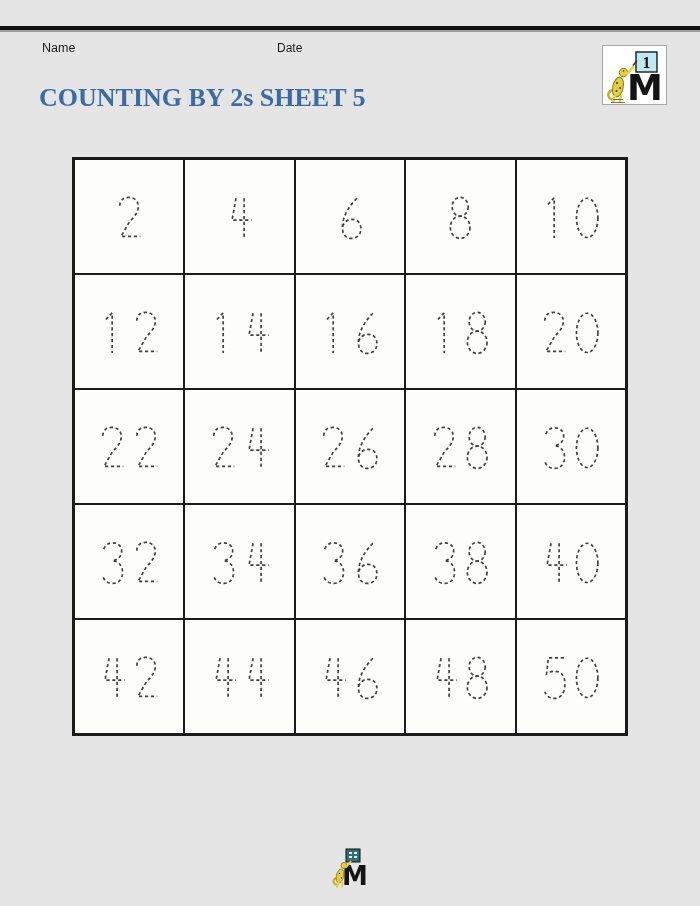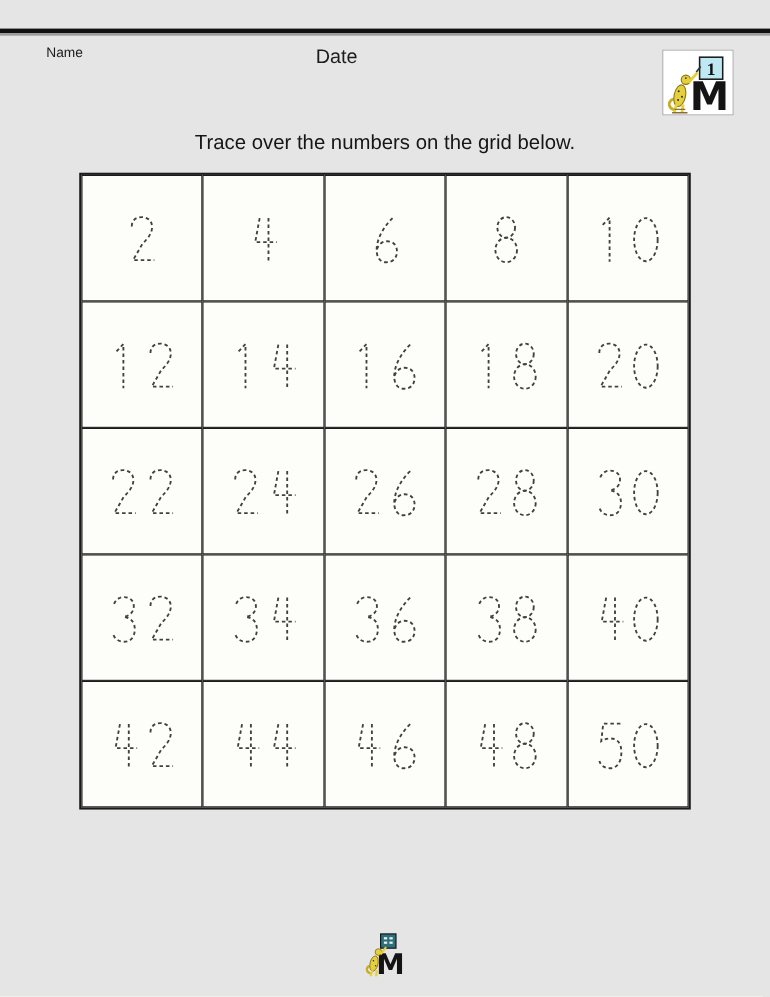--- a/index.html
+++ b/index.html
@@ -6,21 +6,21 @@
   .page{
     position:relative; width:700px; height:906px;
     background:#e5e5e5; overflow:hidden;
     font-family:"Liberation Sans", sans-serif; color:#1c1c1c;
   }
   .toprule{
     position:absolute; top:26px; left:0; width:700px; height:4px;
     background:#101010; border-bottom:2px solid #9c9c9c;
   }
   .name-label{position:absolute; left:42px; top:41px; font-size:12.5px;}
-  .date-label{position:absolute; left:287px; top:41px; font-size:18px;}
+  .date-label{position:absolute; left:277px; top:41px; font-size:12px;}
   .corner-logo{position:absolute; left:602px; top:45px;}
   .page-title{
     position:absolute; left:39px; top:83px; margin:0;
     font-family:"Liberation Serif", serif; font-weight:700;
     font-size:26px; letter-spacing:0px; color:#3a6ba6;
   }
   .instruction{
     position:absolute; left:0; top:118px; width:700px; margin:0;
     text-align:center; font-size:18.5px; color:#161616;
   }
@@ -78,22 +78,22 @@
       <path d="M31,20.5 L35,15.5" stroke="#333" stroke-width="1.5" fill="none"></path>
       <path d="M13,50 L11,57 M19,50 L18,57" stroke="#e6cf3c" stroke-width="2.6" fill="none"></path>
       <circle cx="15" cy="38" r="0.9" fill="#2b2b2b"></circle>
         <circle cx="18" cy="43" r="0.9" fill="#2b2b2b"></circle>
       <circle cx="14.5" cy="46" r="0.9" fill="#2b2b2b"></circle>
         <circle cx="21.5" cy="26" r="0.8" fill="#2b2b2b"></circle>
       <path d="M9,57.5 L23,57.5 M11,54.5 L21,54.5" stroke="#8a6b3a" stroke-width="1.2"></path>
     </g>
   </svg>
 
-
-  <p class="instruction">Trace over the numbers on the grid below.</p>
+  <h1 class="page-title">COUNTING BY 2s SHEET 5</h1>
+
 
   <div class="trace-grid">
       <div class="cell">
         <svg class="num" height="50" viewBox="0 0 34 56">
           <path d="M6.5 15.5 C6.5 9.5 10.5 6 16.5 6 C23.5 6 27.2 10.5 27.2 16 C27.2 22 23.5 27.2 17.5 33 L7.8 49.8 L29.5 49.8"></path>
         </svg>
       </div>
       <div class="cell">
         <svg class="num" height="50" viewBox="0 0 34 56">
           <path d="M13.5 7 L9 31.5 L31 31.5"></path>

